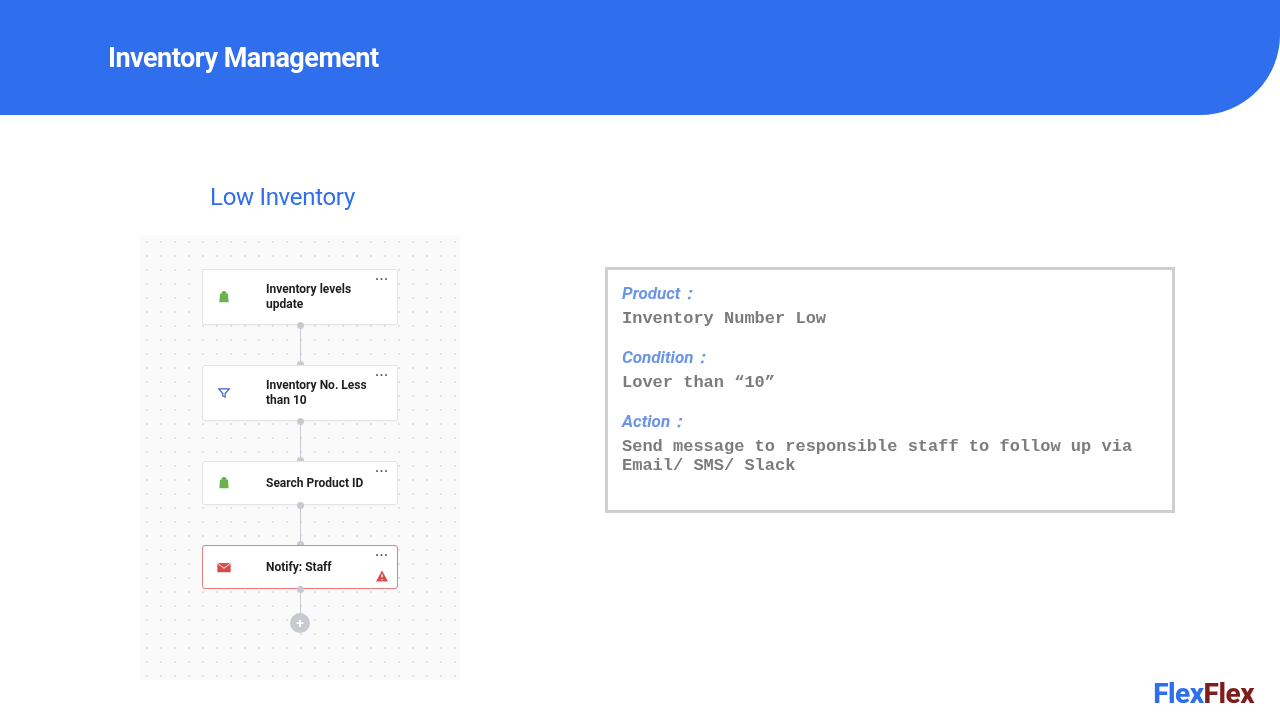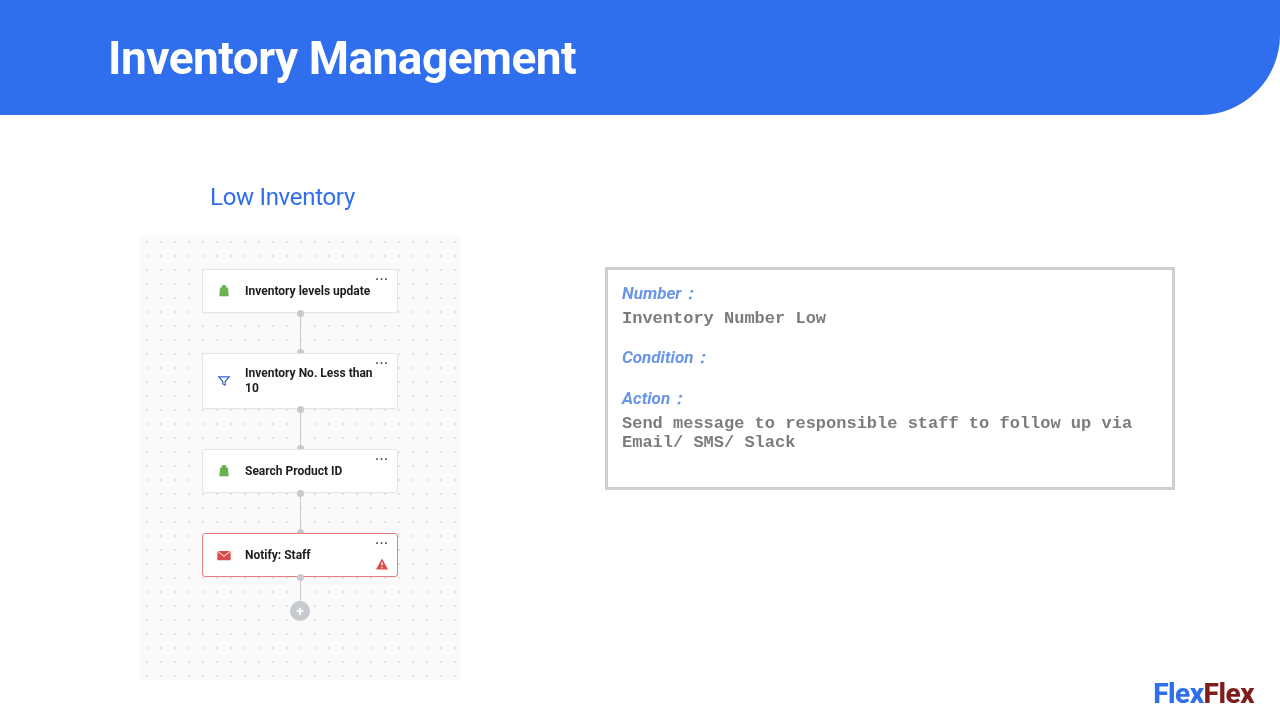--- a/index.html
+++ b/index.html
@@ -8,21 +8,21 @@
   .header {
     background: #2f6eec;
     height: 115px;
     border-bottom-right-radius: 80px;
     display: flex;
     align-items: center;
     padding-left: 108px;
   }
   .header h1 {
     color: #fff;
-    font-size: 46px;
+    font-size: 27px;
     font-weight: 700;
     letter-spacing: -0.5px;
   }
 
   .content {
     position: relative;
     width: 100%;
     height: calc(720px - 115px);
   }
 
@@ -82,20 +82,21 @@
     align-items: center;
     justify-content: center;
     margin-right: 12px;
     flex-shrink: 0;
   }
   .node .label {
     font-size: 12px;
     color: #1e1e1e;
     font-weight: 700;
     line-height: 1.25;
+    margin-left: 21px;
   }
   .node .more {
     position: absolute;
     top: 4px;
     right: 8px;
     color: #4d4d4d;
     font-size: 12px;
     font-weight: 700;
     letter-spacing: 1px;
     line-height: 1;
@@ -251,25 +252,26 @@
 
       <div class="connector" style="height:28px"></div>
 
       <div class="add-btn">+</div>
 
     </div>
   </div>
 
   <div class="desc-box">
     <div class="desc-row">
-      <div class="desc-label">Number：</div>
+      <div class="desc-label">Product：</div>
       <div class="desc-text">Inventory Number Low</div>
     </div>
     <div class="desc-row">
       <div class="desc-label">Condition：</div>
+      <div class="desc-text">Lover than “10”</div>
     </div>
     <div class="desc-row">
       <div class="desc-label">Action：</div>
       <div class="desc-text">Send message to responsible staff to follow up via Email/ SMS/ Slack</div>
     </div>
   </div>
 
   <div class="brand">
     <span class="b1">Flex</span><span class="b2">Flex</span>
   </div>

